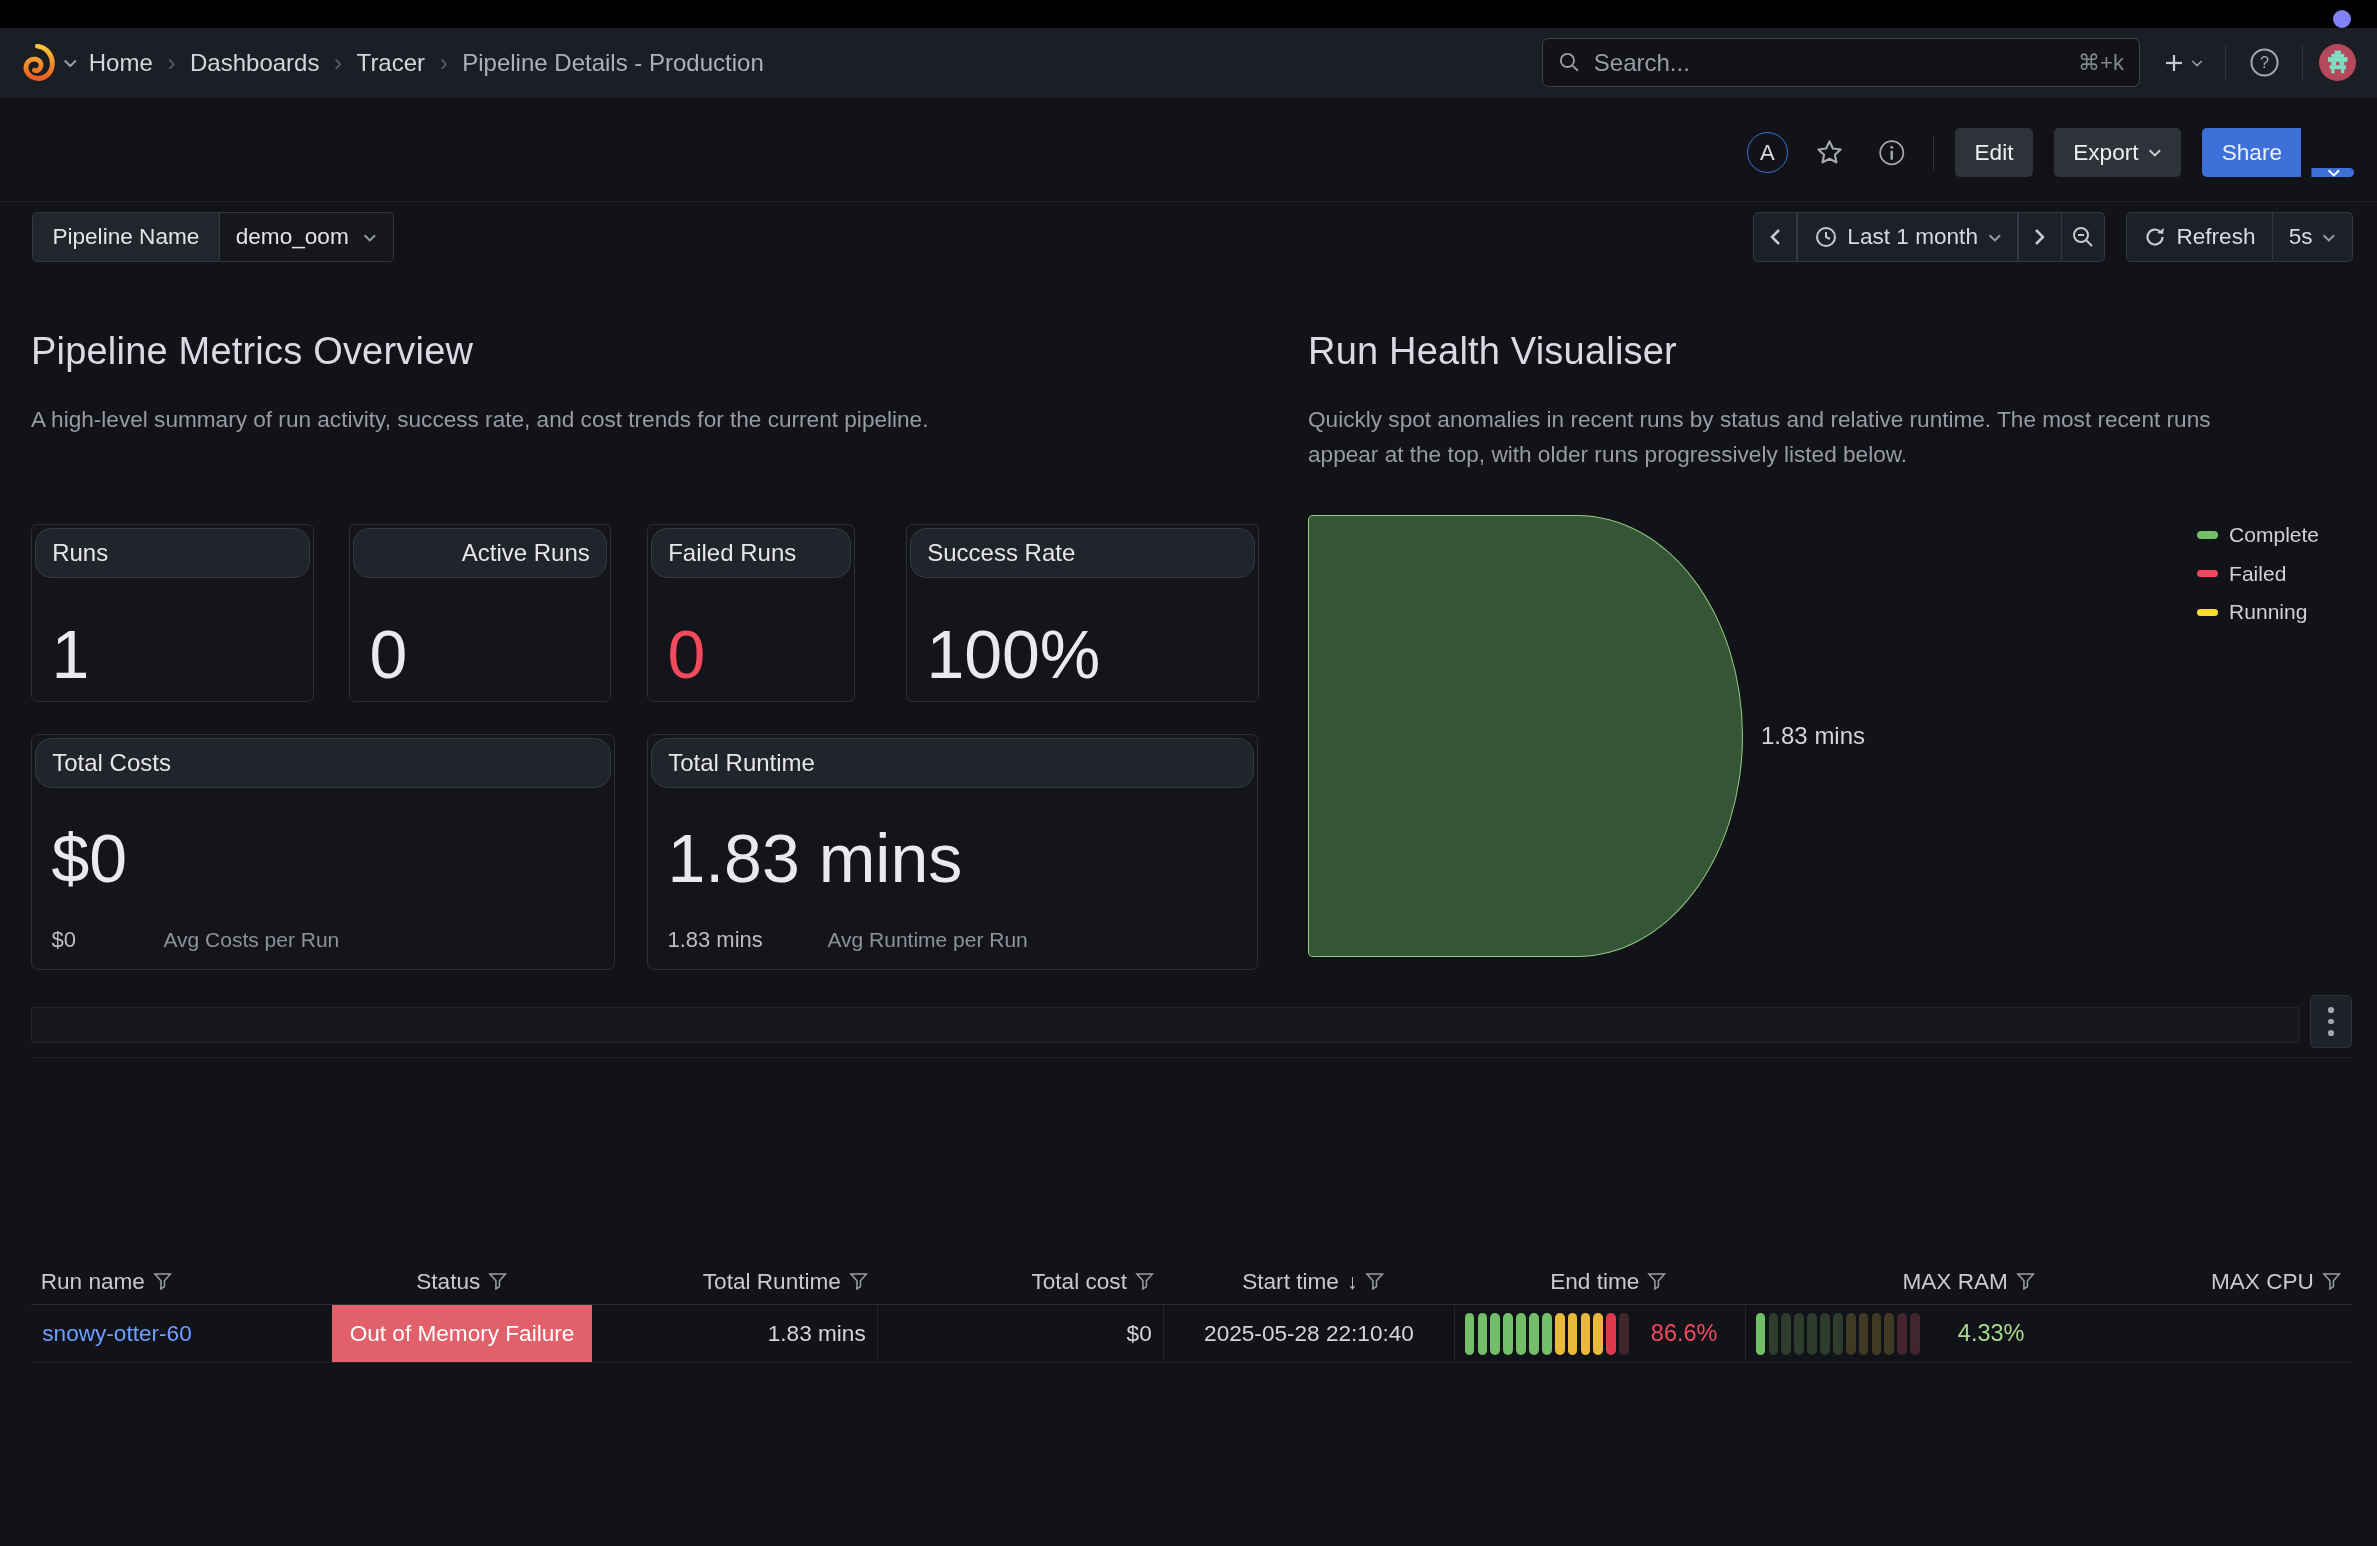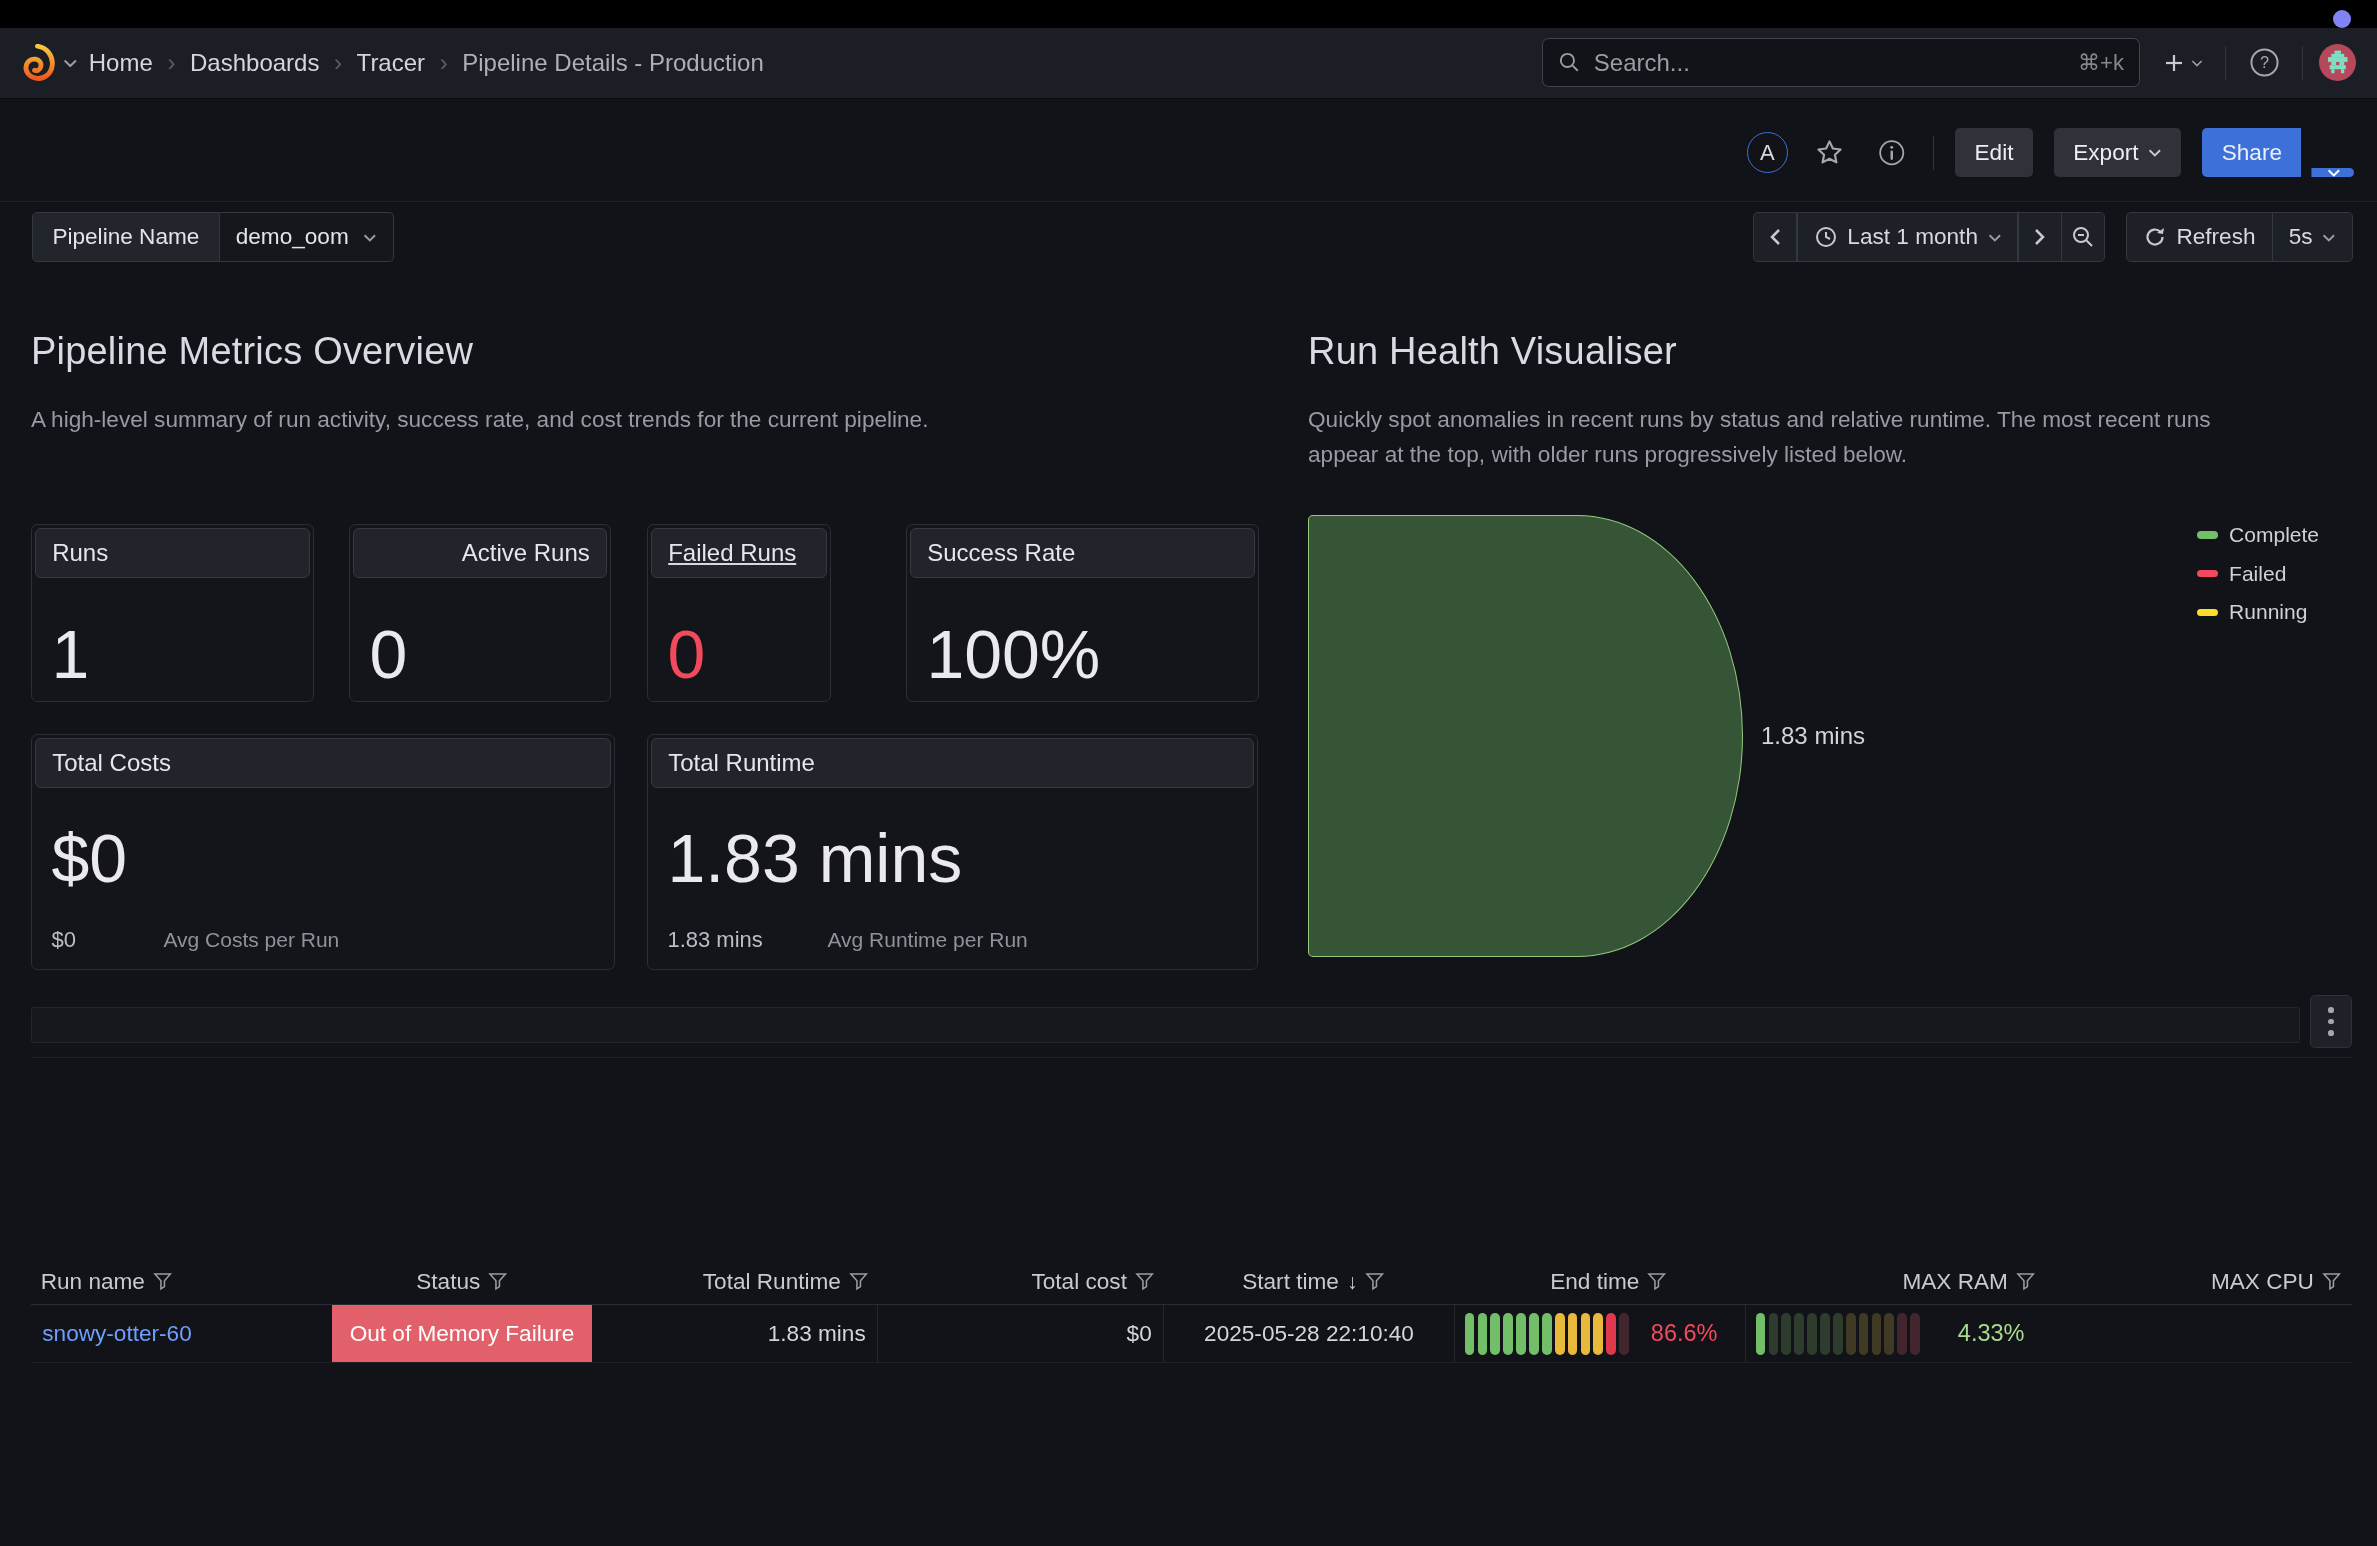--- a/index.html
+++ b/index.html
@@ -47,21 +47,21 @@
   .tgroup .tbtn:first-child{border-radius:4.9px 0 0 4.9px;margin-left:0;}
   .tgroup .tbtn:last-child{border-radius:0 4.9px 4.9px 0;}
   .tbtn.sq{width:44px;}
   .tbtn.pad{padding:0 16px;}
   .tgap{width:21px;}
   
   .sec-title{margin:0;font-size:38px;font-weight:500;color:#d9dae3;letter-spacing:0.2px;}
   .sec-desc{margin:0;font-size:22.6px;color:#989aa4;line-height:1.55;}
   
   .stat-panel{position:absolute;border:0.8px solid #2c2f36;border-radius:6.5px;box-sizing:border-box;background:#13151a;}
-  .stat-header{margin:3.2px;background:#21242b;border:0.8px solid #363942;border-radius:6px;padding:9.7px 16px;font-size:24px;color:#e6e6ec;cursor:pointer;}
+  .stat-header{margin:3.2px;background:#21242b;border:0.8px solid #363942;border-radius:16px;padding:9.7px 16px;font-size:24px;color:#e6e6ec;cursor:pointer;}
   .stat-value{position:absolute;left:19.4px;bottom:13px;font-size:68px;font-weight:500;color:#e9e9ef;line-height:1;}
   .stat-value.mid{bottom:auto;top:89px;}
   .stat-footer{position:absolute;left:19.4px;bottom:16px;display:flex;align-items:baseline;gap:39px;}
   .sub-val{font-size:22px;color:#bcbdc6;min-width:73px;}
   .sub-lab{font-size:21px;color:#8f919b;}
   
   .health-chart{position:absolute;left:1308px;top:515px;width:1045px;height:442px;}
   .health-bar{position:absolute;left:0;top:0;width:435px;height:442px;border:1.6px solid #94cc7f;box-sizing:border-box;
     border-radius:4.9px 166px 166px 4.9px / 4.9px 221px 221px 4.9px;}
   .bar-label{position:absolute;left:453px;top:50%;transform:translateY(-50%);font-size:24px;color:#d4d5dc;}
@@ -270,21 +270,21 @@
   </div>
 
   <div class="stat-panel" style="left:31px;top:524px;width:283px;height:178px;">
     <div class="stat-header">Runs</div>
     <div class="stat-value">1</div>
   </div>
   <div class="stat-panel" style="left:349px;top:524px;width:262px;height:178px;text-align:right;">
     <div class="stat-header">Active Runs</div>
     <div class="stat-value">0</div>
   </div>
-  <div class="stat-panel" style="left:647px;top:524px;width:184px;height:178px;text-decoration:underline;">
+  <div class="stat-panel" style="left:647px;top:524px;width:208px;height:178px;">
     <div class="stat-header">Failed Runs</div>
     <div class="stat-value" style="color: rgb(242, 73, 92);">0</div>
   </div>
   <div class="stat-panel" style="left:906px;top:524px;width:353px;height:178px;">
     <div class="stat-header">Success Rate</div>
     <div class="stat-value">100%</div>
   </div>
   <div class="stat-panel" style="left:31px;top:734px;width:584px;height:236px;">
     <div class="stat-header">Total Costs</div>
     <div class="stat-value mid">$0</div>

